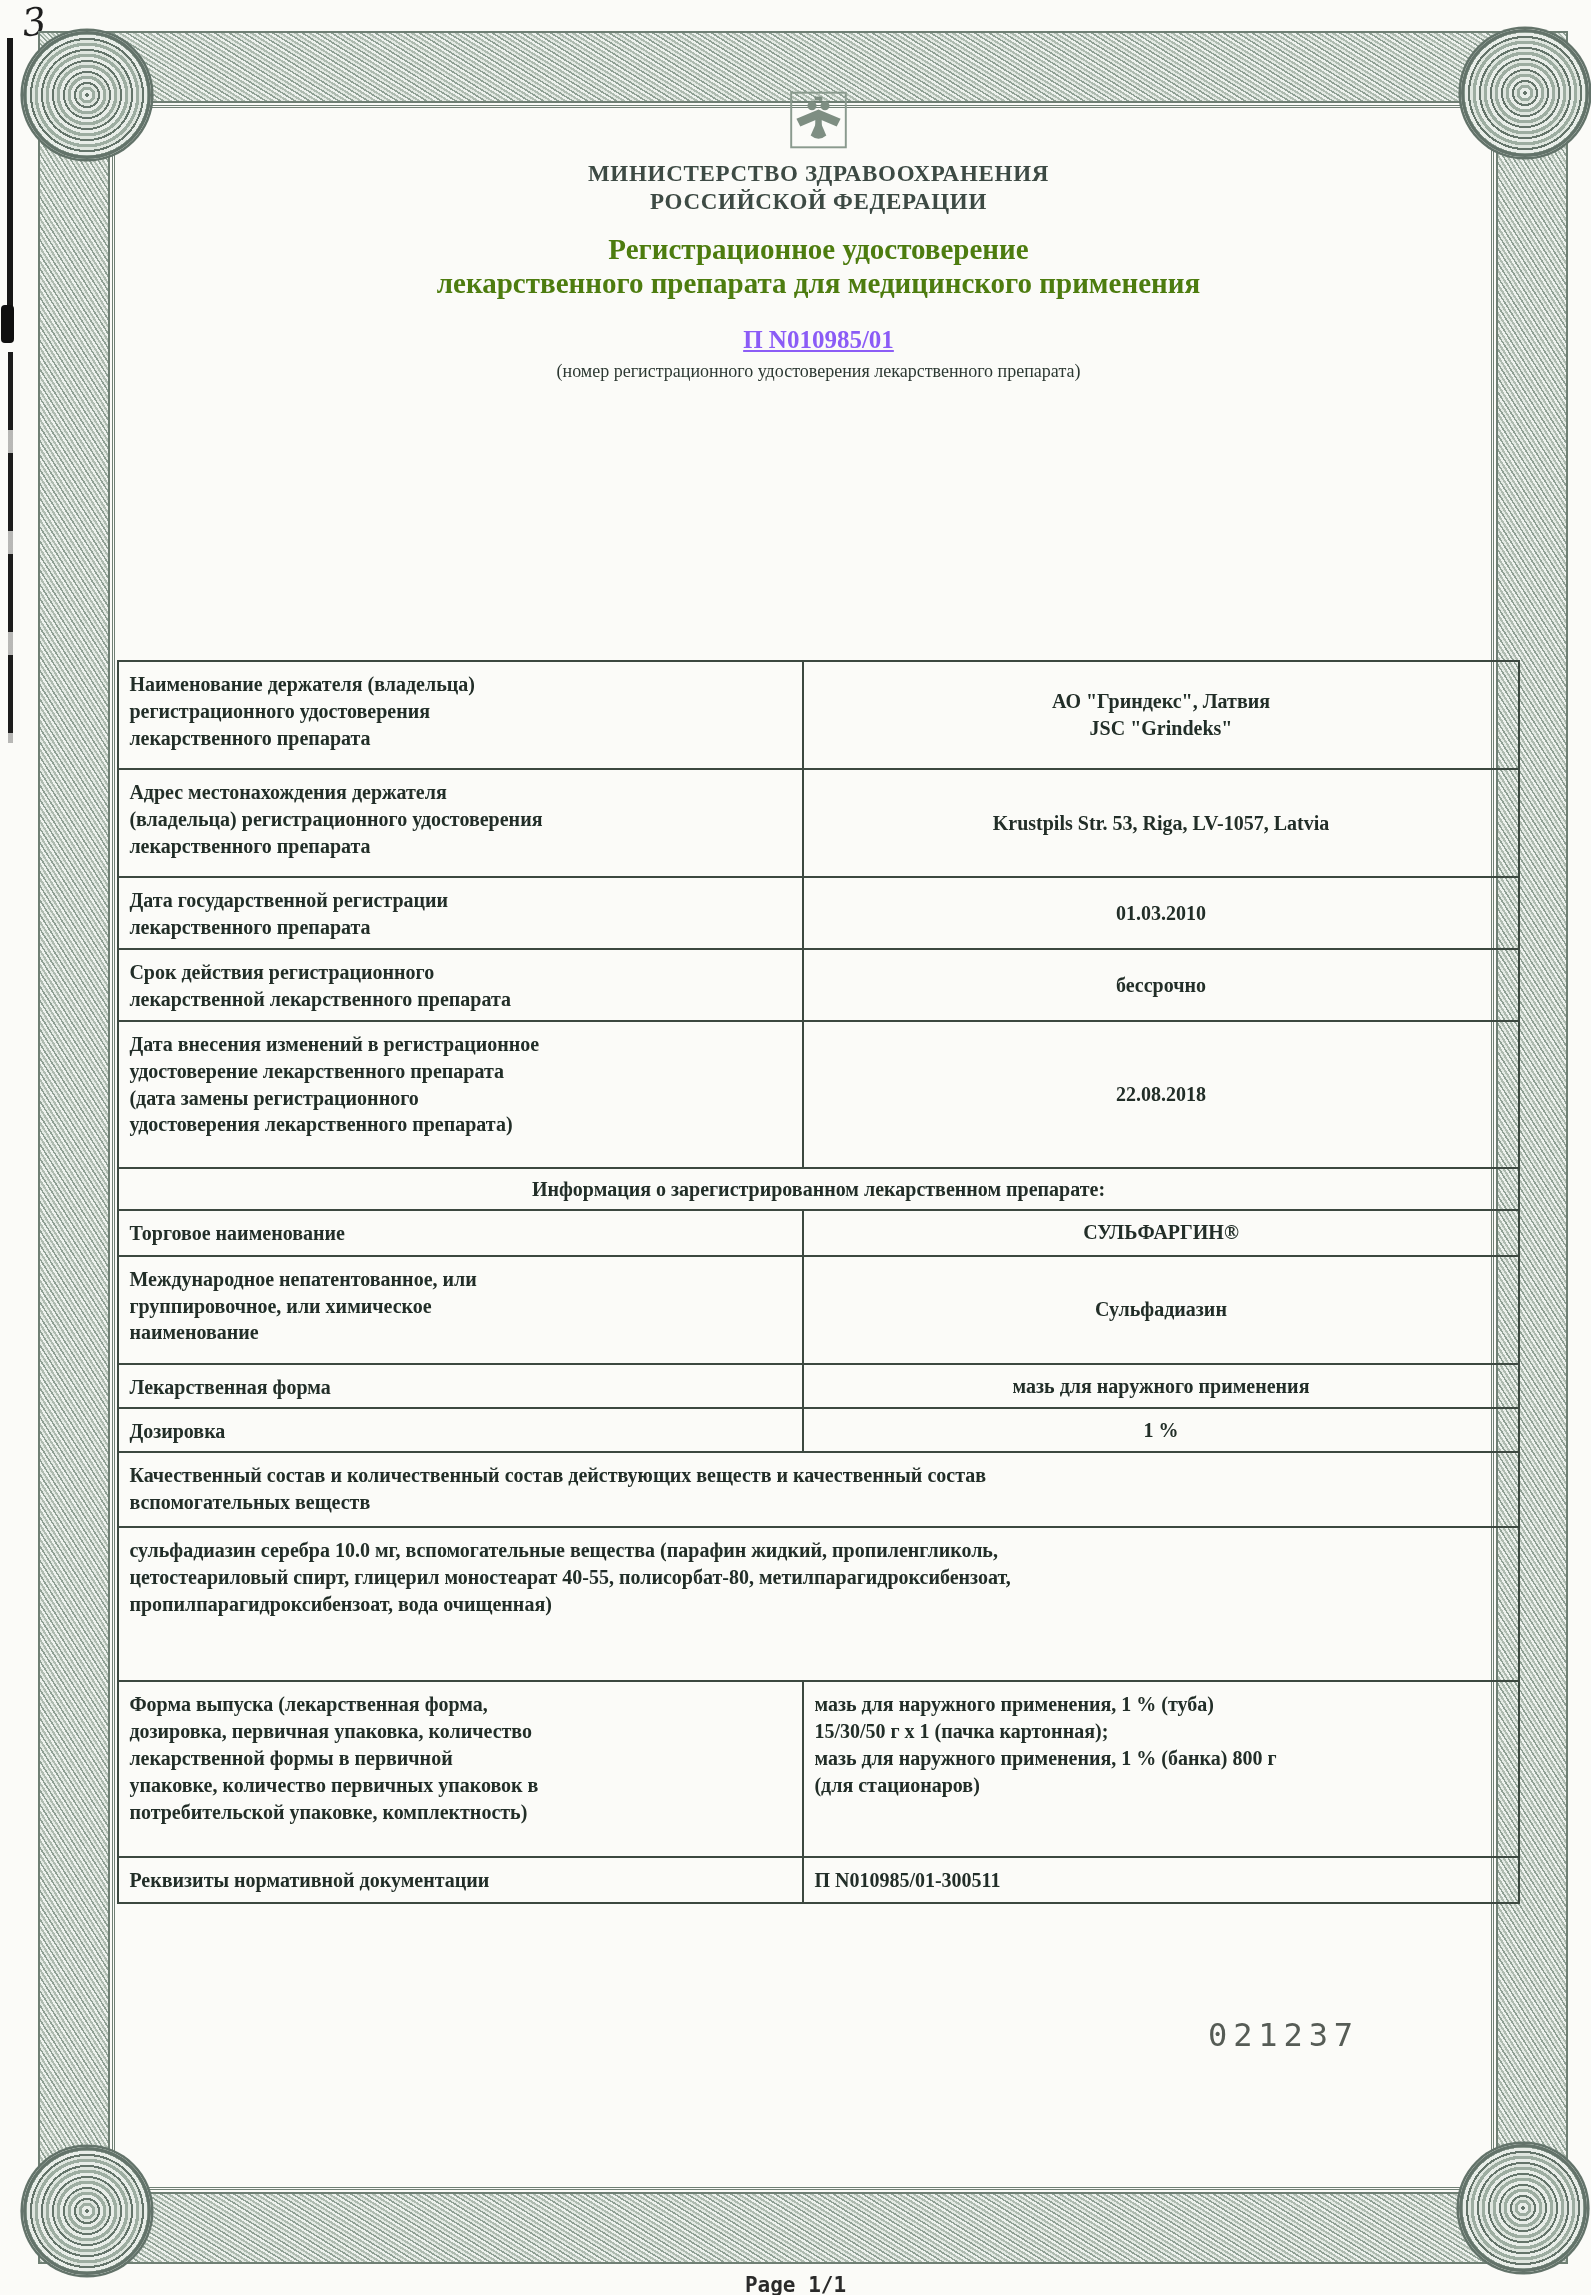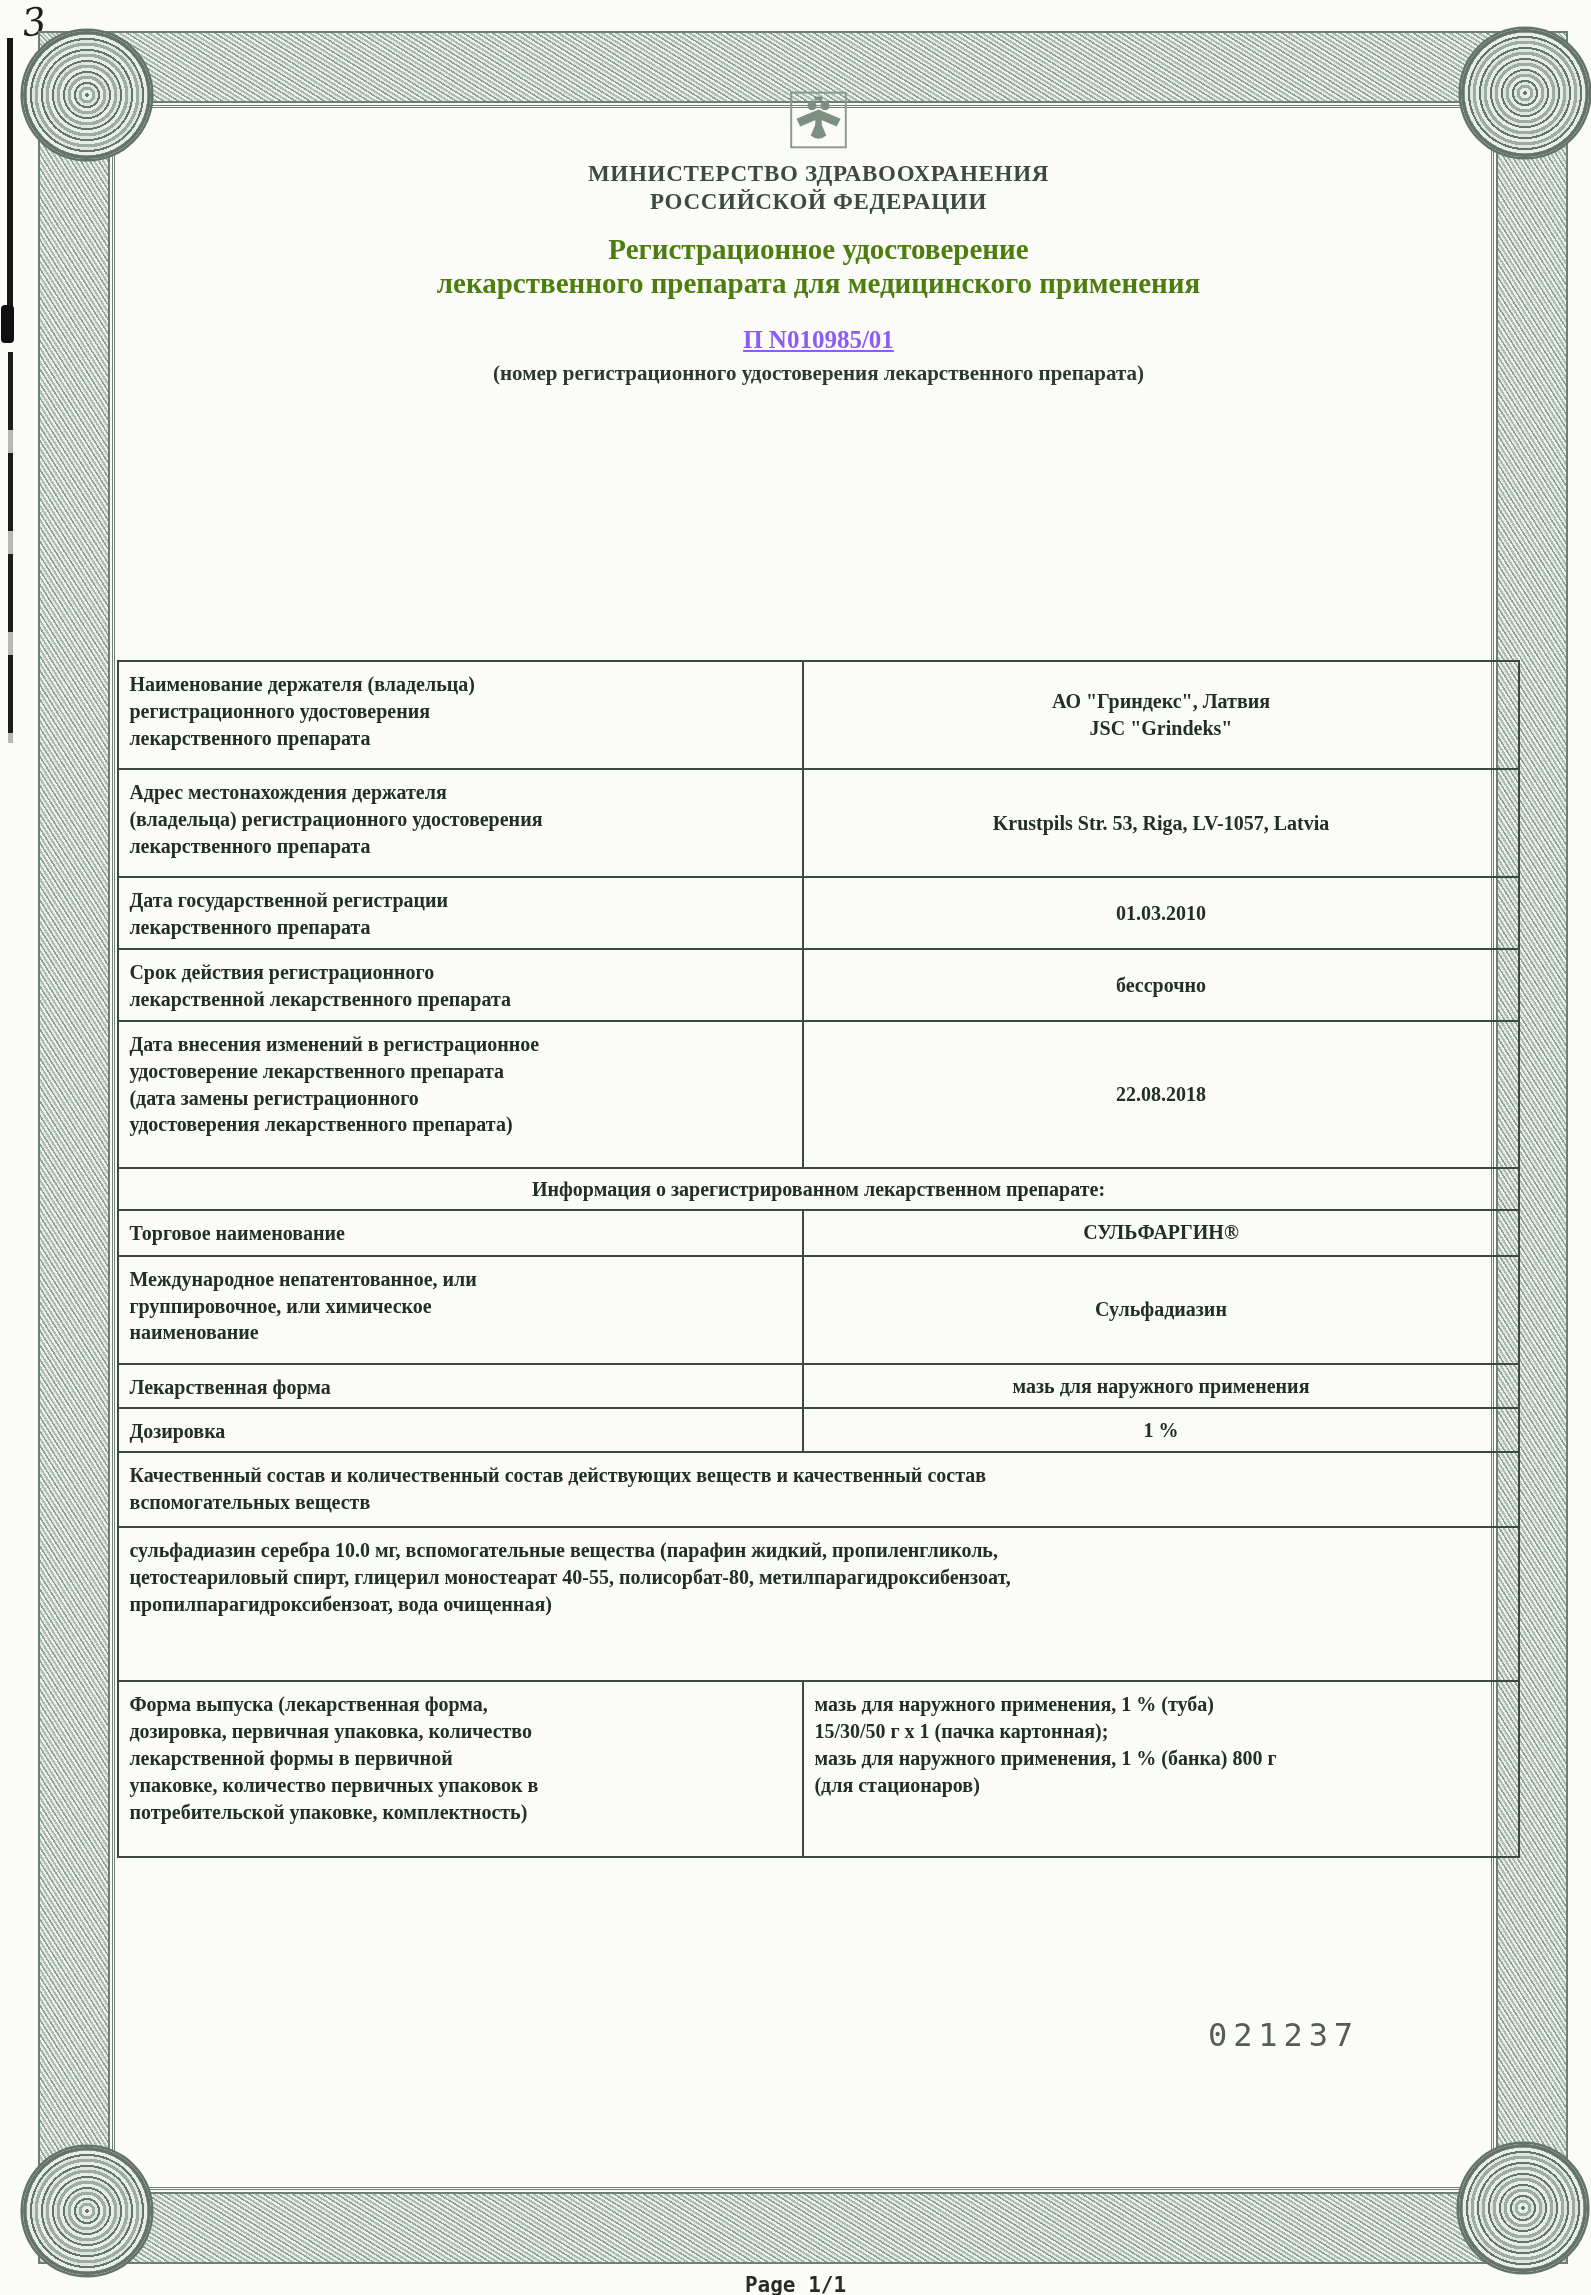--- a/index.html
+++ b/index.html
@@ -53,21 +53,21 @@
   .ministry-line {
     font-size: 23px; font-weight: bold; line-height: 1.22;
     color: #3d4a44; letter-spacing: 0.7px;
   }
   .ministry-wrap { margin-top: 7.8px; }
   .doc-title { margin-top: 15.7px; font-size: 29px; font-weight: bold; line-height: 1.18; color: #4d7c0f; }
   .reg-number {
     margin-top: 26px; font-size: 25px; font-weight: bold;
     color: #8b5cf6; text-decoration: underline; display: inline-block;
   }
-  .reg-caption { margin-top: 6.5px; font-size: 21px; font-weight: bold; color: #2c3832; }
+  .reg-caption { margin-top: 6.5px; font-size: 18px; font-weight: normal; color: #2c3832; }
 
   
   .cert-table {
     position: absolute; left: 117px; top: 660px; width: 1403px;
     border-collapse: collapse; color: #222e28;
   }
   .cert-table td {
     border: 2px solid #3c4840;
     padding: 6.5px 10.4px;
     font-size: 20px; font-weight: bold; line-height: 1.34;
@@ -216,20 +216,24 @@
         <td class="lbl">Форма выпуска (лекарственная форма,
 дозировка, первичная упаковка, количество
 лекарственной формы в первичной
 упаковке, количество первичных упаковок в
 потребительской упаковке, комплектность)</td>
         <td class="val-left">мазь для наружного применения, 1 % (туба)
 15/30/50 г х 1 (пачка картонная);
 мазь для наружного применения, 1 % (банка) 800 г
 (для стационаров)</td>
       </tr>
+      <tr class="h70">
+        <td class="lbl">Реквизиты нормативной документации</td>
+        <td class="val-left">П N010985/01-300511</td>
+      </tr>
     </tbody>
   </table>
 
   <div class="stamp-number">021237</div>
   <div class="page-footer">Page 1/1</div>
 
 </div>
 
 
 </body></html>

